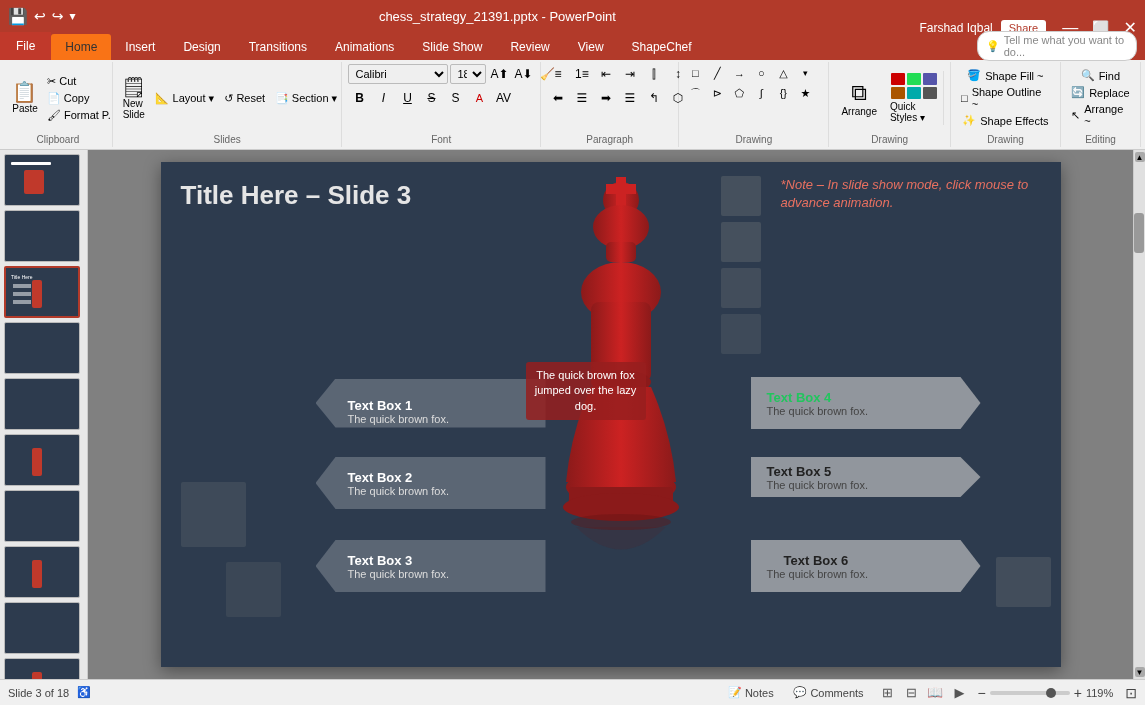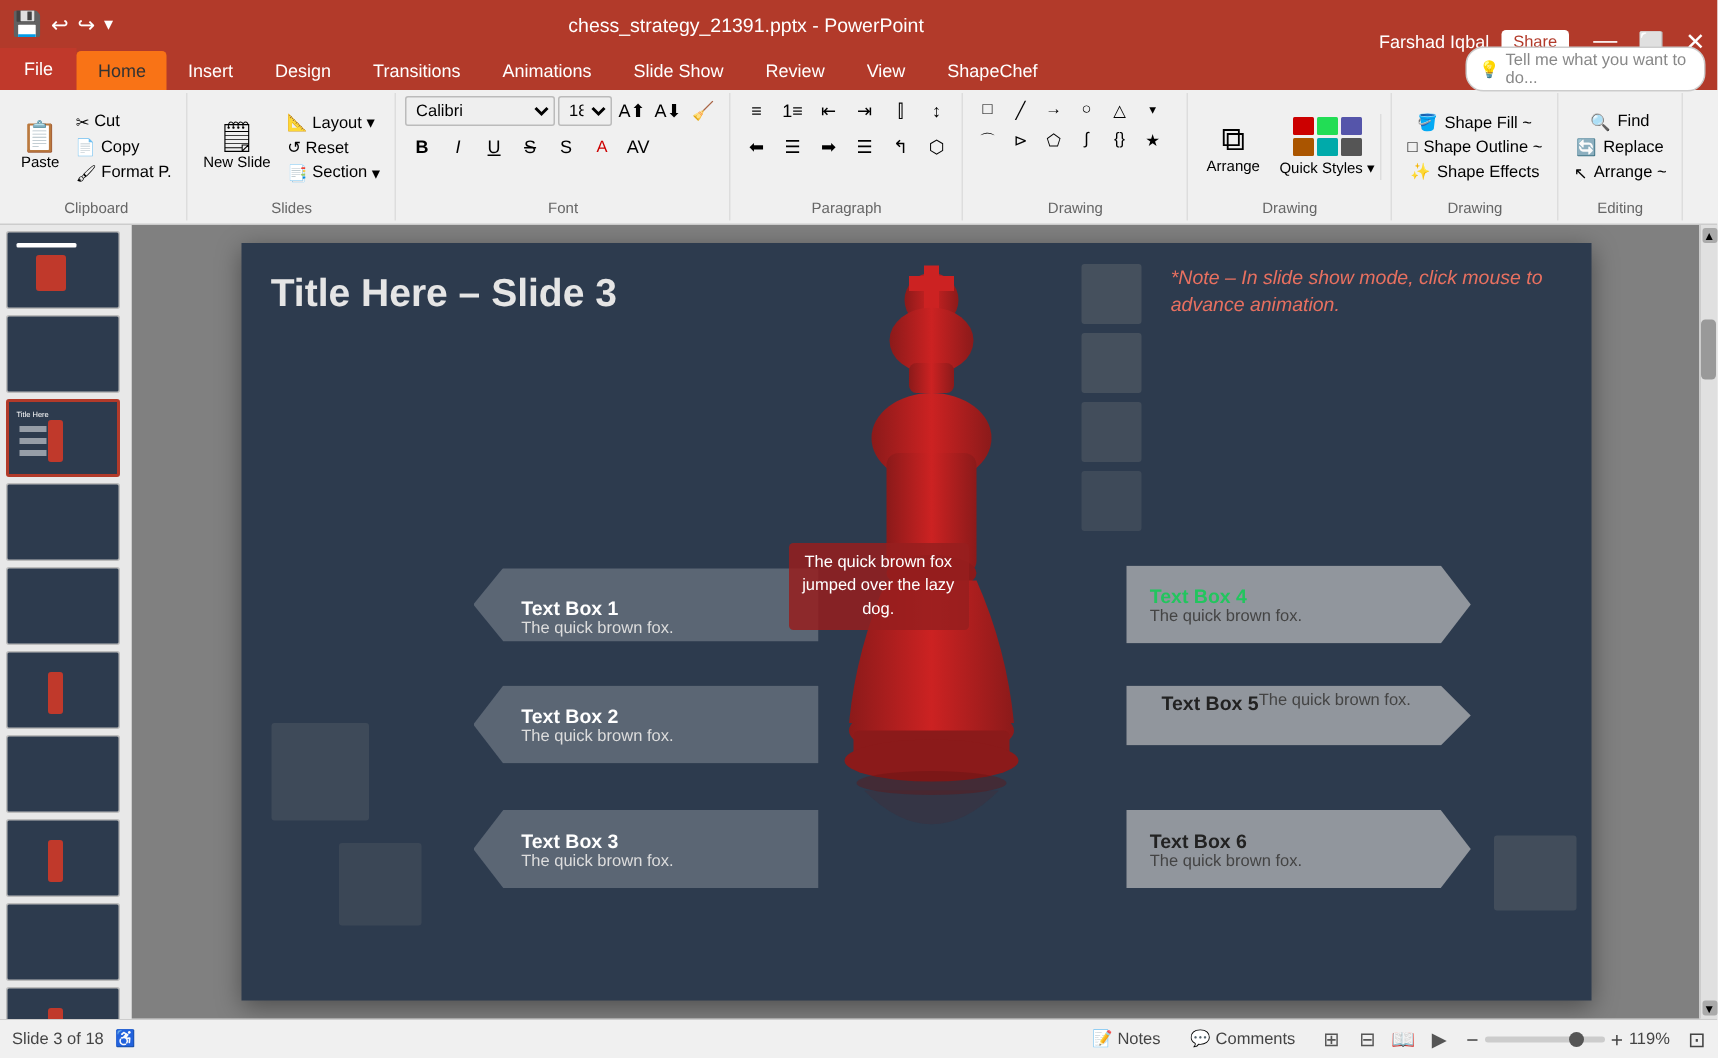--- a/index.html
+++ b/index.html
@@ -315,21 +315,21 @@
     </div>
     <div class="ribbon-group-label">Clipboard</div>
   </div>
 
   <div class="ribbon-group">
     <div class="ribbon-group-content">
       <div class="ribbon-btn">
         <span class="btn-icon">🗒</span>
         <span class="btn-label">New Slide</span>
       </div>
-      <div style="display:flex;flex-direction:column;gap:2px;">
+      <div style="display:flex;flex-direction:row;gap:2px;">
         <div class="ribbon-small-btn">📐 Layout ▾</div>
         <div class="ribbon-small-btn">↺ Reset</div>
         <div class="ribbon-small-btn">📑 <span>Section</span> ▾</div>
       </div>
     </div>
     <div class="ribbon-group-label">Slides</div>
   </div>
 
   <div class="ribbon-group" style="min-width:180px;">
     <div class="ribbon-group-content" style="flex-direction:column; align-items:flex-start; gap:4px;">
@@ -618,29 +618,29 @@
       </div>
 
       <div style="position:absolute;top:215px;right:80px;width:230px;height:52px;">
         <div style="width:100%;height:52px;background:rgba(200,200,200,0.65);clip-path:polygon(0% 0%, calc(100% - 20px) 0%, 100% 50%, calc(100% - 20px) 100%, 0% 100%);display:flex;flex-direction:column;justify-content:center;padding:4px 32px 4px 16px;">
           <div style="font-weight:bold;font-size:13px;color:#22c55e;">Text Box 4</div>
           <div style="font-size:11px;color:#444;">The quick brown fox.</div>
         </div>
       </div>
 
       <div style="position:absolute;top:295px;right:80px;width:230px;height:52px;">
-        <div style="width:100%;height:40px;background:rgba(200,200,200,0.65);clip-path:polygon(0% 0%, calc(100% - 20px) 0%, 100% 50%, calc(100% - 20px) 100%, 0% 100%);display:flex;flex-direction:row;justify-content:center;padding:4px 32px 4px 16px;">
+        <div style="width:100%;height:40px;background:rgba(200,200,200,0.65);clip-path:polygon(0% 0%, calc(100% - 20px) 0%, 100% 50%, calc(100% - 20px) 100%, 0% 100%);display:flex;flex-direction:column;justify-content:center;padding:4px 32px 4px 16px;">
           <div style="font-weight:bold;font-size:13px;color:#222;">Text Box 5</div>
           <div style="font-size:11px;color:#444;">The quick brown fox.</div>
         </div>
       </div>
 
       <div style="position:absolute;top:378px;right:80px;width:230px;height:52px;">
         <div style="width:100%;height:52px;background:rgba(200,200,200,0.65);clip-path:polygon(0% 0%, calc(100% - 20px) 0%, 100% 50%, calc(100% - 20px) 100%, 0% 100%);display:flex;flex-direction:column;justify-content:center;padding:4px 32px 4px 16px;">
-          <div style="font-weight:bold;font-size:13px;color:#222;">Text Box 6</div>
+          <div style="font-weight:bold;font-size:13px;color:#222;margin-left:17px;">Text Box 6</div>
           <div style="font-size:11px;color:#444;">The quick brown fox.</div>
         </div>
       </div>
 
       <div style="position:absolute;top:200px;left:365px;width:120px;background:rgba(150,30,30,0.85);padding:6px 8px;border-radius:3px;font-size:11px;color:white;text-align:center;line-height:1.4;">The quick brown fox jumped over the lazy dog.</div>
 
 
     </div>
   </div>
 

